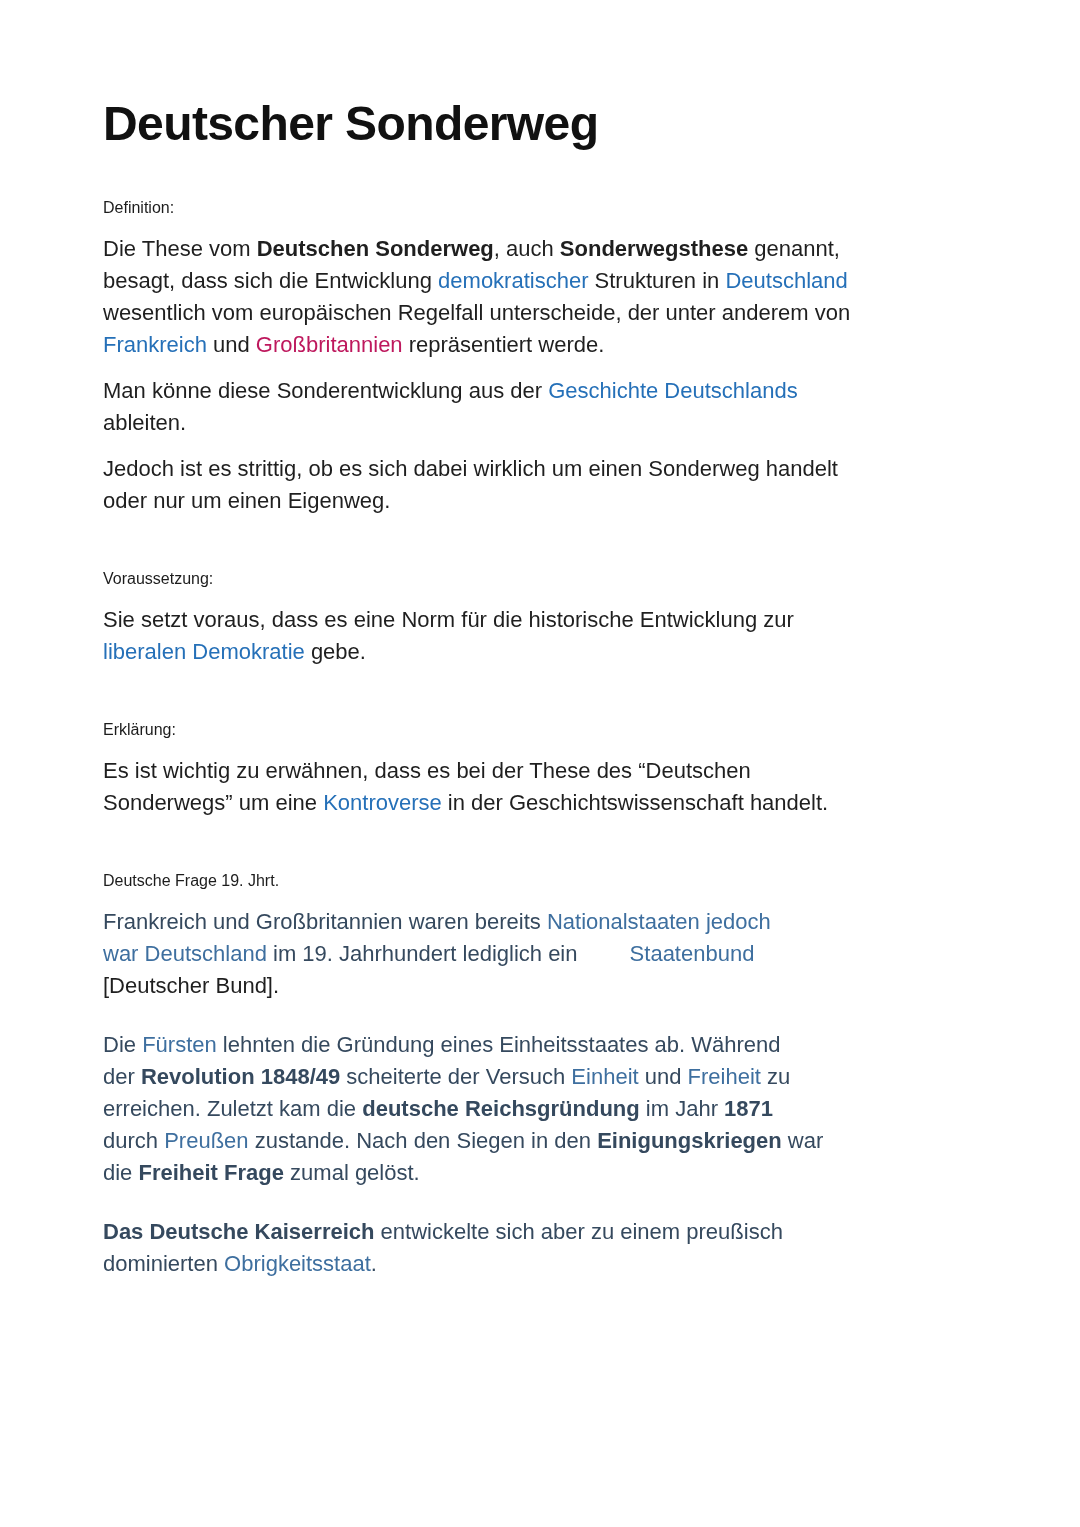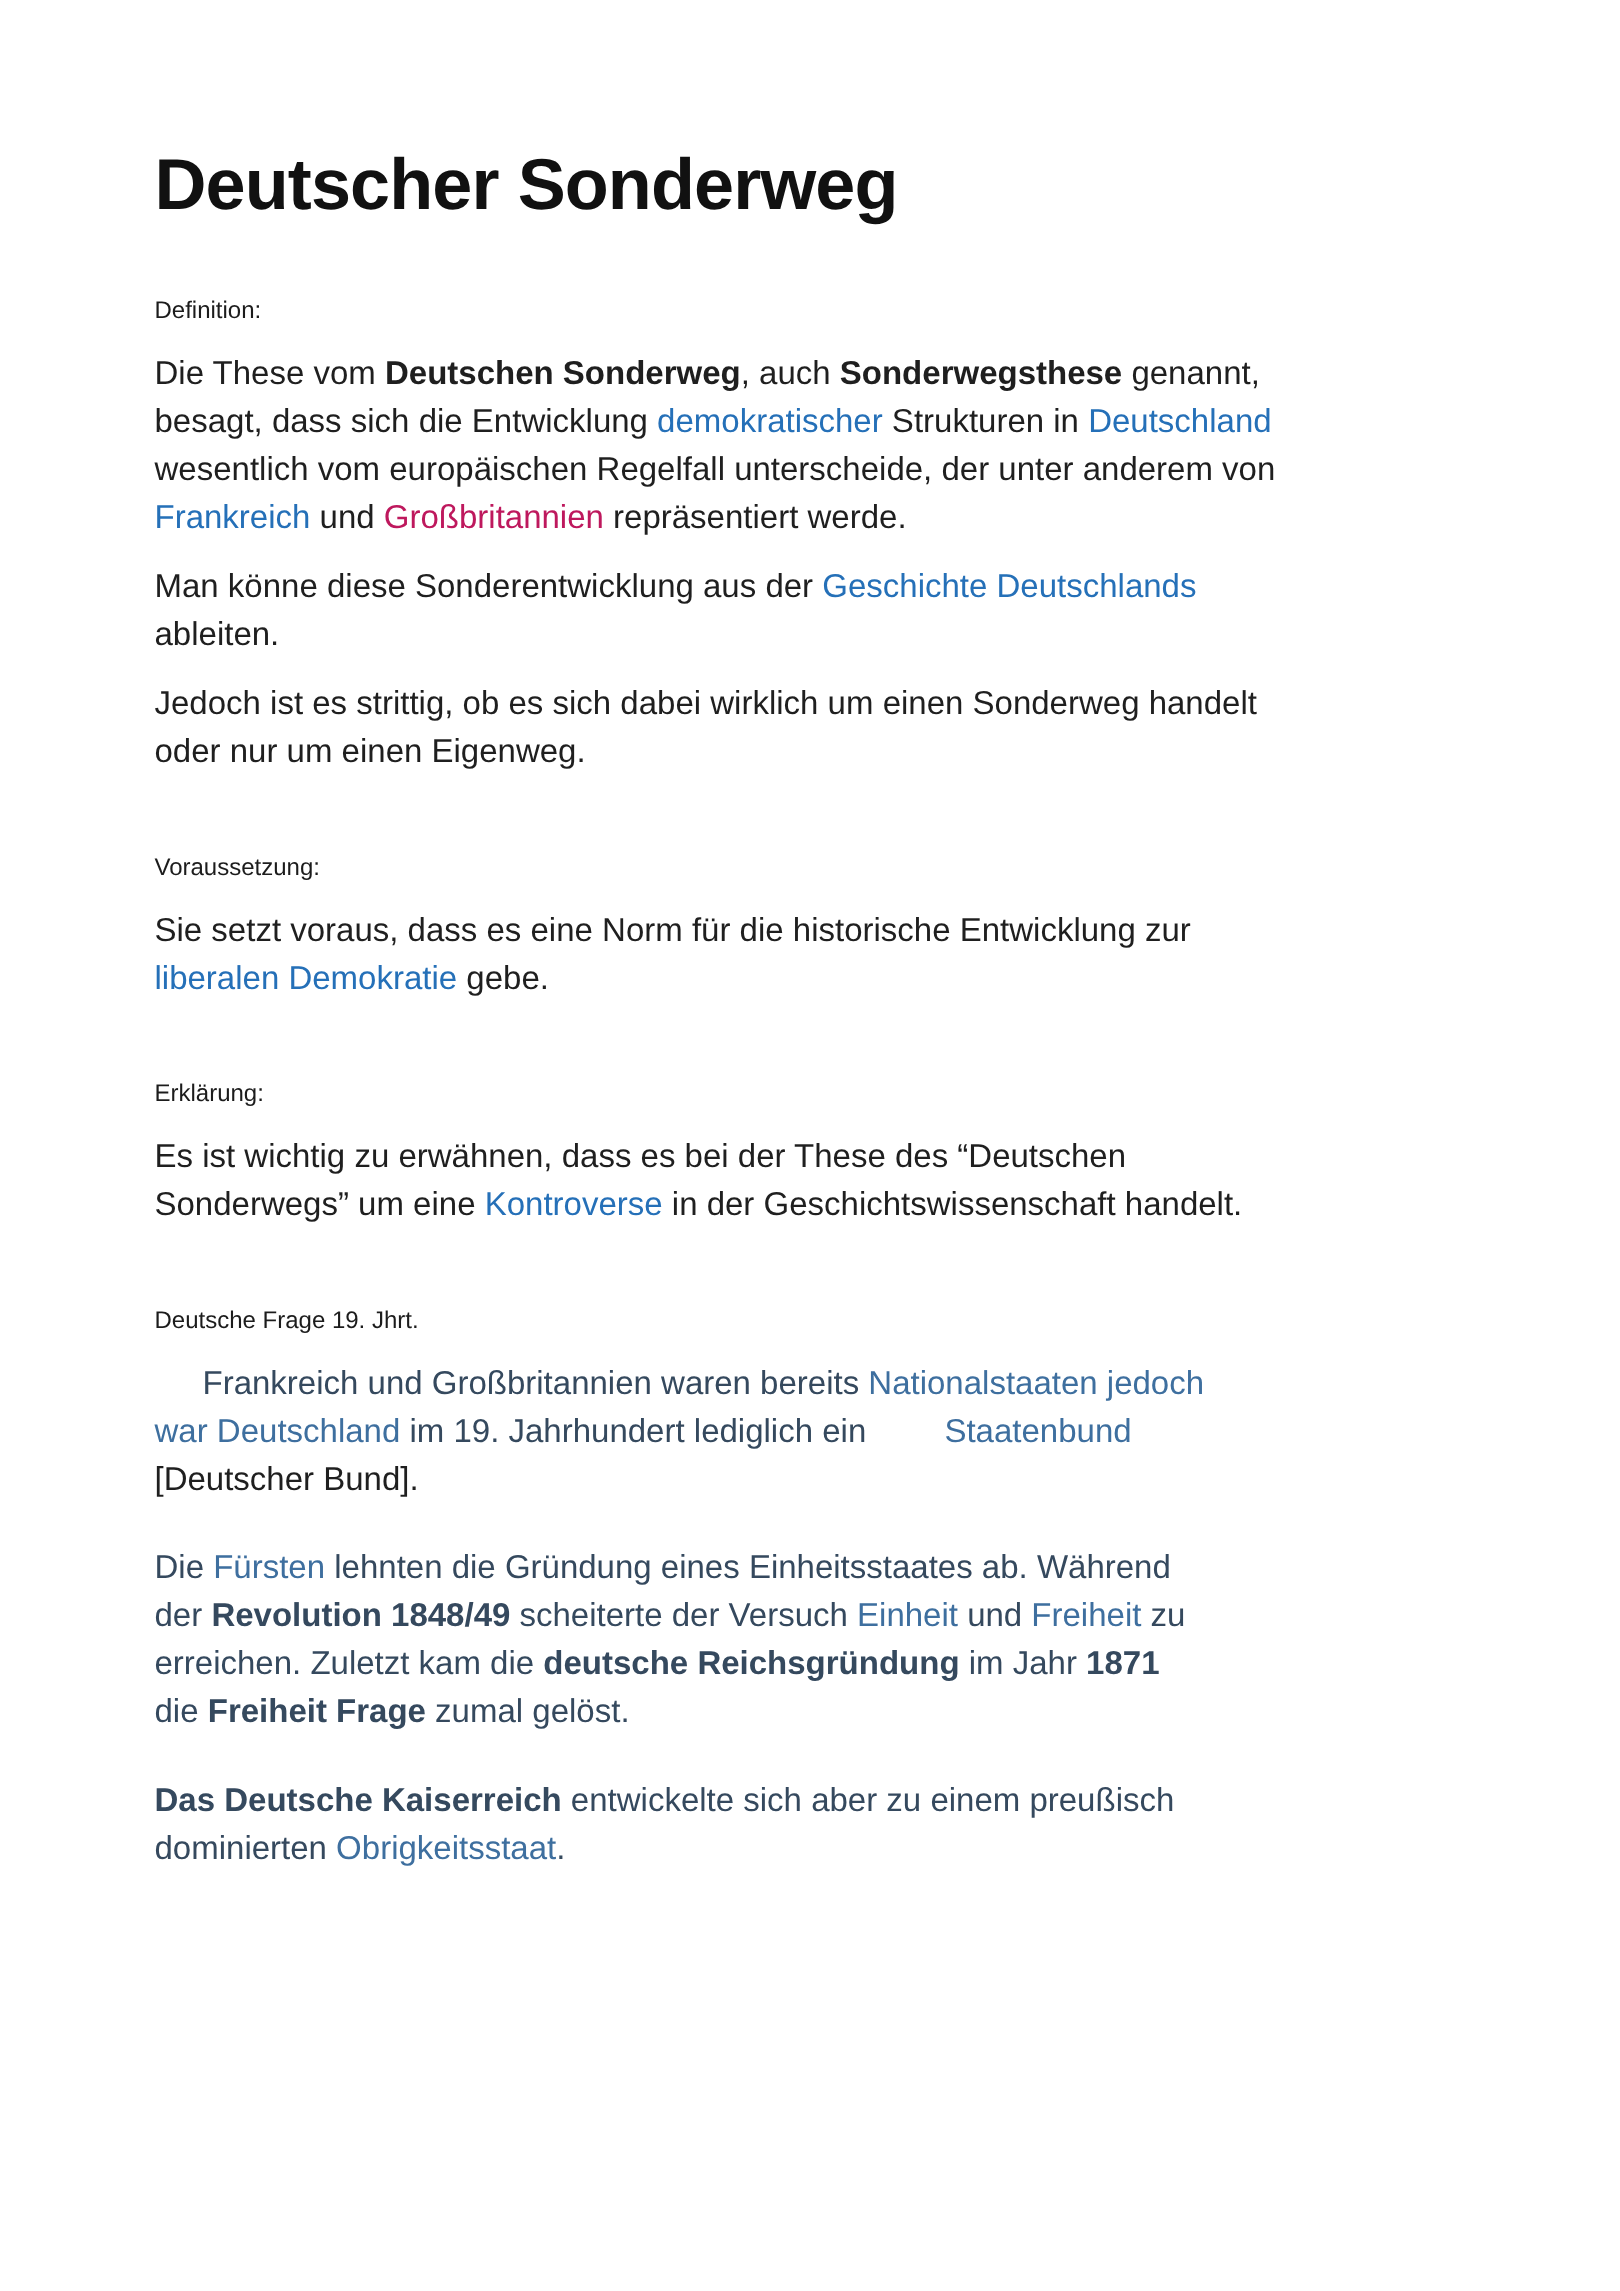--- a/index.html
+++ b/index.html
@@ -73,28 +73,29 @@
       <section class="doc-section gap-top">
         <h2 class="section-heading">Erklärung:</h2>
         <p class="para">
           <span class="line"><span style="color: rgb(31, 31, 31);">Es ist wichtig zu erwähnen, dass es bei der These des “Deutschen</span></span>
           <span class="line"><span style="color: rgb(31, 31, 31);">Sonderwegs”  um eine </span><a href="#" style="color: rgb(37, 112, 184);">Kontroverse</a><span style="color: rgb(31, 31, 31);"> in der Geschichtswissenschaft handelt.</span></span>
         </p>
       </section>
       <section class="doc-section gap-top">
         <h2 class="section-heading">Deutsche Frage 19. Jhrt.</h2>
         <p class="para para-large">
-          <span class="line"><span style="color: rgb(53, 73, 94); margin-left: 32px;">Frankreich und Großbritannien  waren bereits </span><a href="#" style="color: rgb(62, 111, 159);">Nationalstaaten jedoch</a></span>
+          <span class="line"><span style="color: rgb(53, 73, 94);">Frankreich und Großbritannien  waren bereits </span><a href="#" style="color: rgb(62, 111, 159);">Nationalstaaten jedoch</a></span>
           <span class="line"><a href="#" style="color: rgb(62, 111, 159);">war Deutschland</a><span style="color: rgb(53, 73, 94);"> im 19. Jahrhundert lediglich ein </span><a href="#" style="color: rgb(62, 111, 159); margin-left: 46px;">Staatenbund</a></span>
           <span class="line"><span style="color: rgb(31, 31, 31);">[Deutscher Bund].</span></span>
         </p>
         <p class="para para-large">
           <span class="line"><span style="color: rgb(53, 73, 94);">Die </span><a href="#" style="color: rgb(62, 111, 159);">Fürsten</a><span style="color: rgb(53, 73, 94);"> lehnten die Gründung eines Einheitsstaates ab. Während</span></span>
           <span class="line"><span style="color: rgb(53, 73, 94);">der </span><span class="bold" style="color: rgb(53, 73, 94);">Revolution 1848/49</span><span style="color: rgb(53, 73, 94);"> scheiterte der Versuch </span><a href="#" style="color: rgb(62, 111, 159);">Einheit</a><span style="color: rgb(53, 73, 94);"> und </span><a href="#" style="color: rgb(62, 111, 159);">Freiheit</a><span style="color: rgb(53, 73, 94);"> zu</span></span>
           <span class="line"><span style="color: rgb(53, 73, 94);">erreichen. Zuletzt kam die </span><span class="bold" style="color: rgb(53, 73, 94);">deutsche Reichsgründung</span><span style="color: rgb(53, 73, 94);"> im Jahr </span><span class="bold" style="color: rgb(53, 73, 94);">1871</span></span>
+          <span class="line"><span style="color: rgb(53, 73, 94);">durch </span><a href="#" style="color: rgb(62, 111, 159);">Preußen</a><span style="color: rgb(53, 73, 94);"> zustande. Nach den Siegen in den </span><span class="bold" style="color: rgb(53, 73, 94);">Einigungskriegen</span><span style="color: rgb(53, 73, 94);"> war</span></span>
           <span class="line"><span style="color: rgb(53, 73, 94);">die </span><span class="bold" style="color: rgb(53, 73, 94);">Freiheit Frage</span><span style="color: rgb(53, 73, 94);"> zumal gelöst.</span></span>
         </p>
         <p class="para para-large">
           <span class="line"><span class="bold" style="color: rgb(53, 73, 94);">Das Deutsche Kaiserreich</span><span style="color: rgb(53, 73, 94);"> entwickelte sich aber zu einem preußisch</span></span>
           <span class="line"><span style="color: rgb(53, 73, 94);">dominierten </span><a href="#" style="color: rgb(62, 111, 159);">Obrigkeitsstaat</a><span style="color: rgb(53, 73, 94);">.</span></span>
         </p>
       </section>
     </div>
 </main>
 

